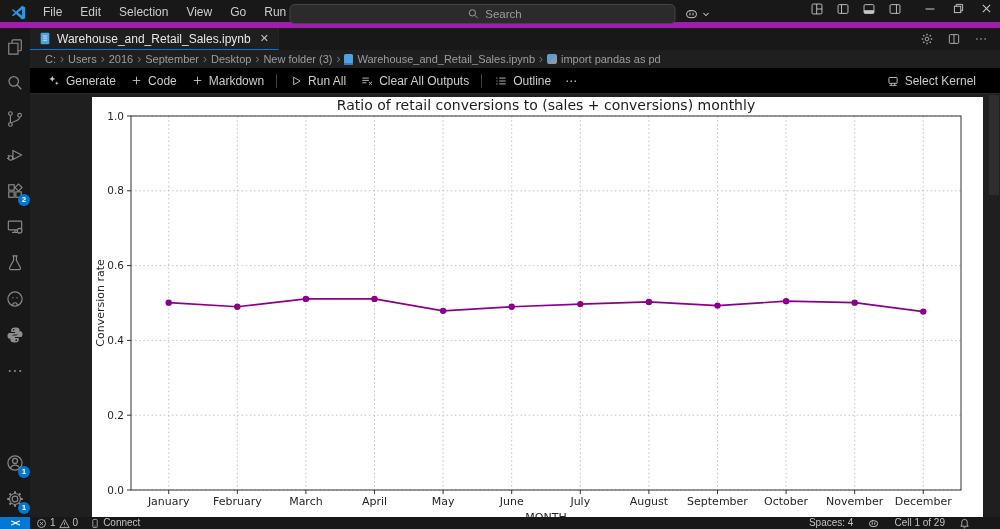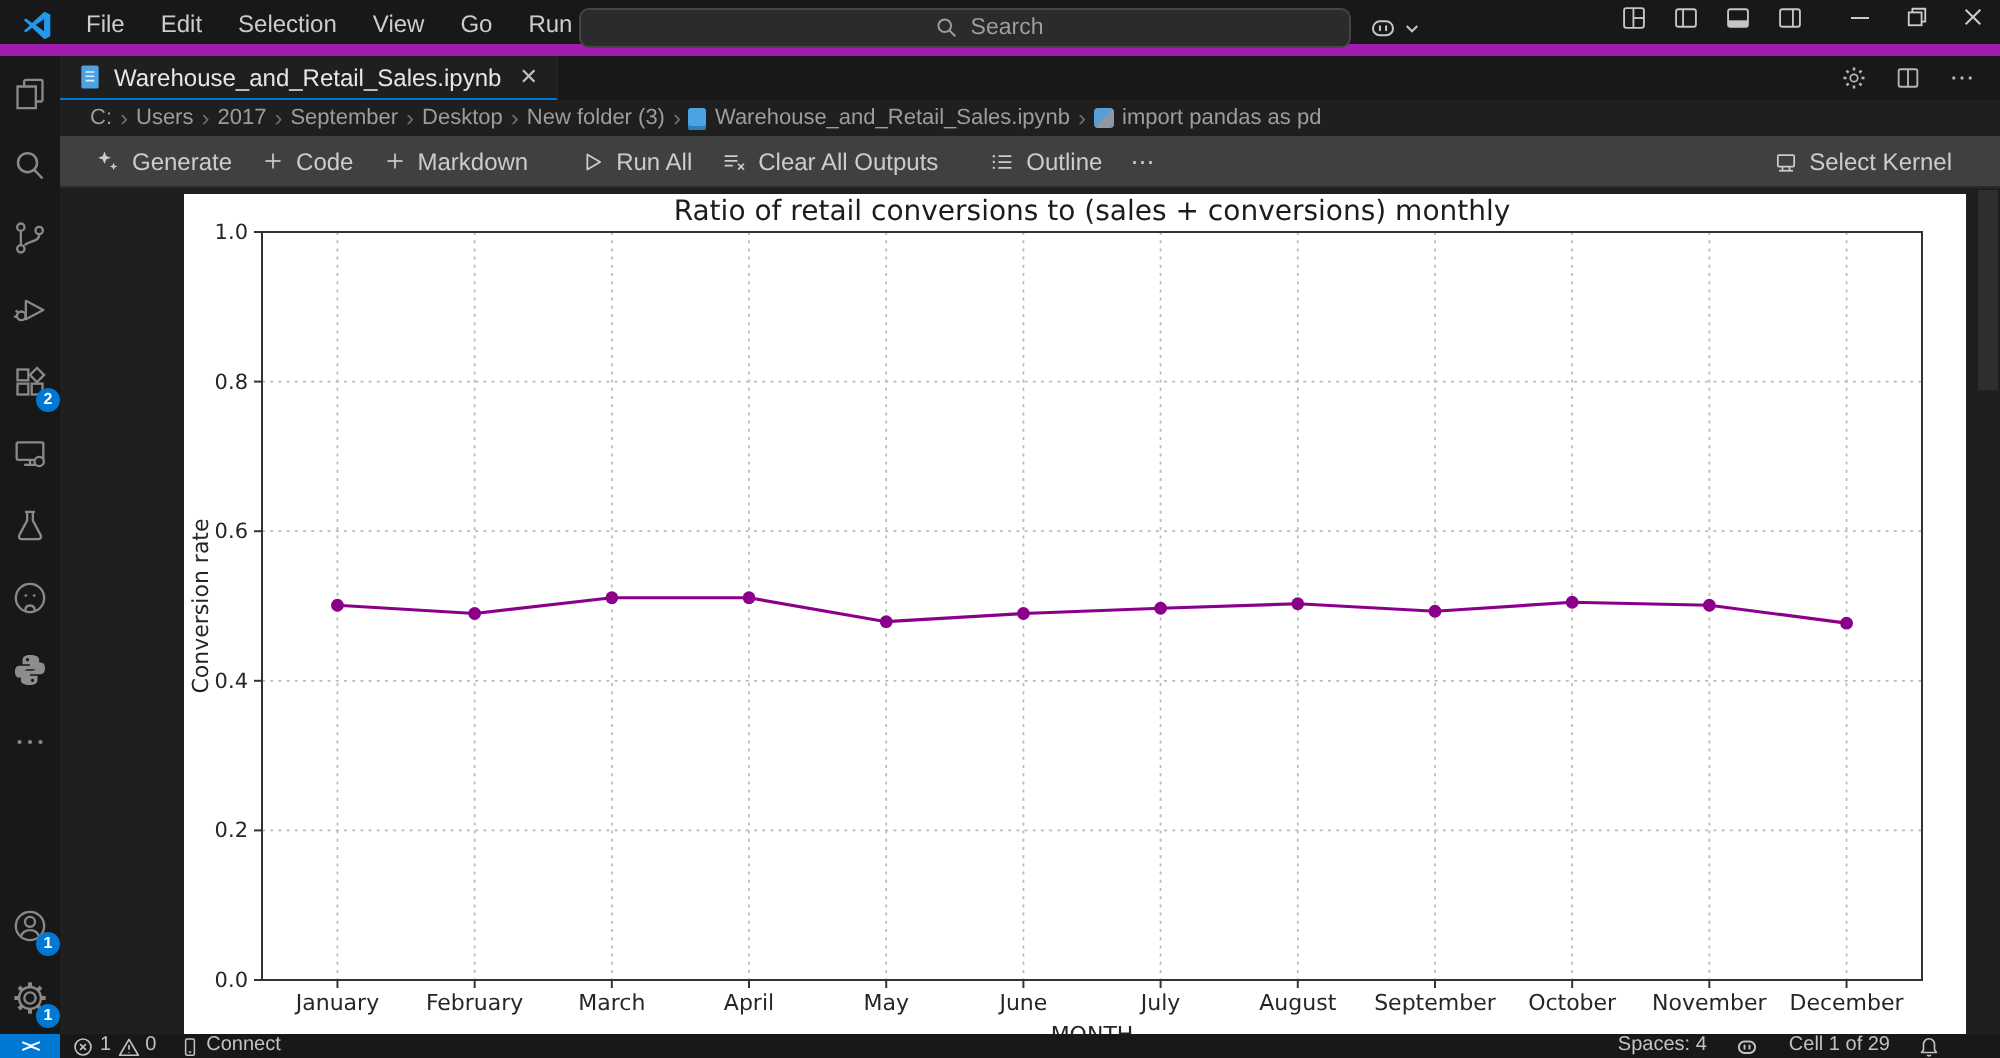--- a/index.html
+++ b/index.html
@@ -51,21 +51,21 @@
   .breadcrumbs { height:18px; display:flex; align-items:center; padding-left:15px;
     font-size:11px; color:#9d9d9d; background:#1f1f1f; white-space:nowrap; }
   .bc-sep { color:#707070; margin:0 4px; font-size:12px; }
   .bc-item { display:flex; align-items:center; gap:4px; }
   .bc-nb { width:9px; height:11px; border-radius:1.5px; background:#4ba3e3;
     box-shadow:inset 0 -2px 0 #2f7fb8; display:inline-block; }
   .bc-py { width:10px; height:10px; border-radius:2px;
     background:linear-gradient(135deg,#5a9fd4 0 50%,#8d9aa5 50% 100%); display:inline-block; }
 
   .nbtoolbar { height:26px; display:flex; align-items:center; padding-left:10px;
-    background:#404040; border-bottom:1px solid #2a2a2a; color:#cccccc; font-size:12px; }
+    background:#000000; border-bottom:1px solid #2a2a2a; color:#cccccc; font-size:12px; }
   .tbtn { display:flex; align-items:center; gap:5px; padding:0 7px; height:20px;
     border-radius:4px; white-space:nowrap; }
   .tsep { width:1px; height:14px; background:#404040; margin:0 5px; }
   .kernel { margin-left:auto; display:flex; align-items:center; gap:5px; padding-right:24px; }
 
   .editor { position:relative; flex:1; overflow:hidden; background:#1f1f1f; }
   .figure { position:absolute; left:62px; top:3px; width:891px; height:432px; background:#ffffff; }
   .scroll-thumb { position:absolute; right:1px; top:1px; width:10px; height:100px; background:#2e2e2e; }
 
   
@@ -314,21 +314,21 @@
     <div class="breadcrumbs">
         <span class="bc-item">
           <span>C:</span>
         </span>
         <span class="bc-sep">›</span>
         <span class="bc-item">
           <span>Users</span>
         </span>
         <span class="bc-sep">›</span>
         <span class="bc-item">
-          <span>2017</span>
+          <span>2016</span>
         </span>
         <span class="bc-sep">›</span>
         <span class="bc-item">
           <span>September</span>
         </span>
         <span class="bc-sep">›</span>
         <span class="bc-item">
           <span>Desktop</span>
         </span>
         <span class="bc-sep">›</span>

